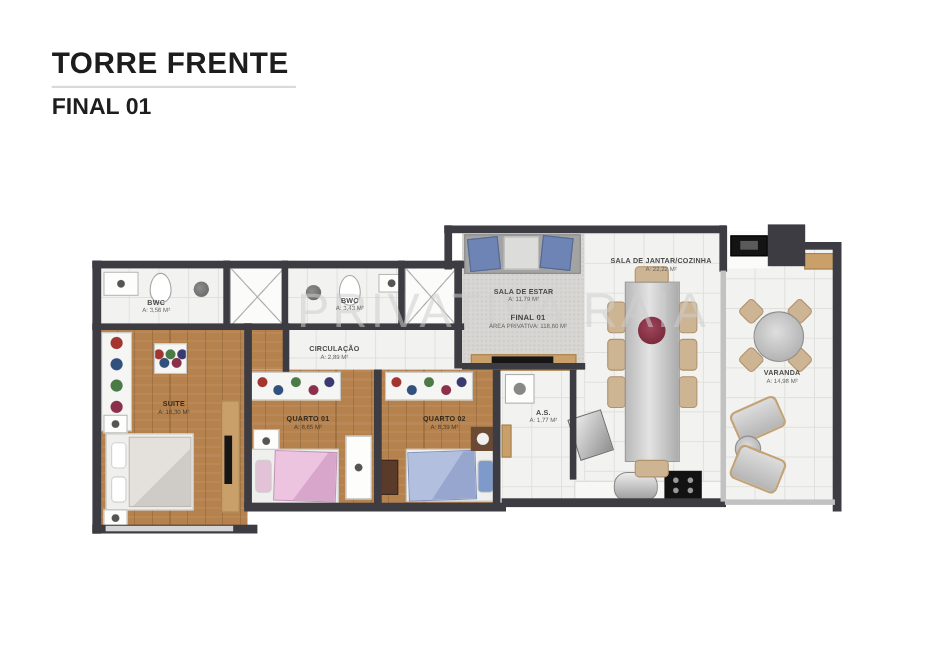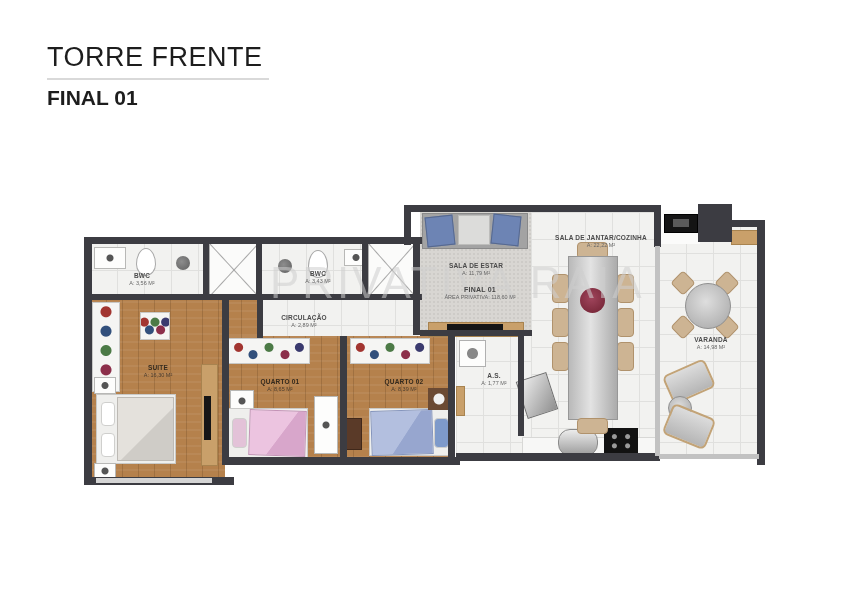--- a/index.html
+++ b/index.html
@@ -1,21 +1,21 @@
 <!DOCTYPE html>
 <html><head>
 <meta charset="utf-8">
 <style>
   html,body{margin:0;padding:0;background:#ffffff;}
   .canvas{position:relative;width:850px;height:600px;background:#ffffff;overflow:hidden;
           font-family:"Liberation Sans", sans-serif;}
   .abs{position:absolute;}
   
   .titleblock{position:absolute;left:47px;top:42px;z-index:40;}
-  .title{font-size:27px;font-weight:400;color:#1d1d1d;letter-spacing:.5px;}
+  .title{font-size:27px;font-weight:700;color:#1d1d1d;letter-spacing:.5px;}
   .title-rule{width:222px;height:2px;background:#d9d9d9;margin-top:5px;}
   .subtitle{font-size:21px;font-weight:700;color:#1d1d1d;margin-top:6px;}
   
   .tile{background-color:#f2f2f0;z-index:1;
         background-image:linear-gradient(#e0e0de 1px,transparent 1px),
                          linear-gradient(90deg,#e0e0de 1px,transparent 1px);
         background-size:27px 27px;}
   .wood{background-color:#b5814c;z-index:1;
         background-image:repeating-linear-gradient(90deg,rgba(60,35,10,.18) 0 1px,transparent 1px 16px),
                          repeating-linear-gradient(0deg,rgba(255,255,255,.06) 0 2px,transparent 2px 8px);}

